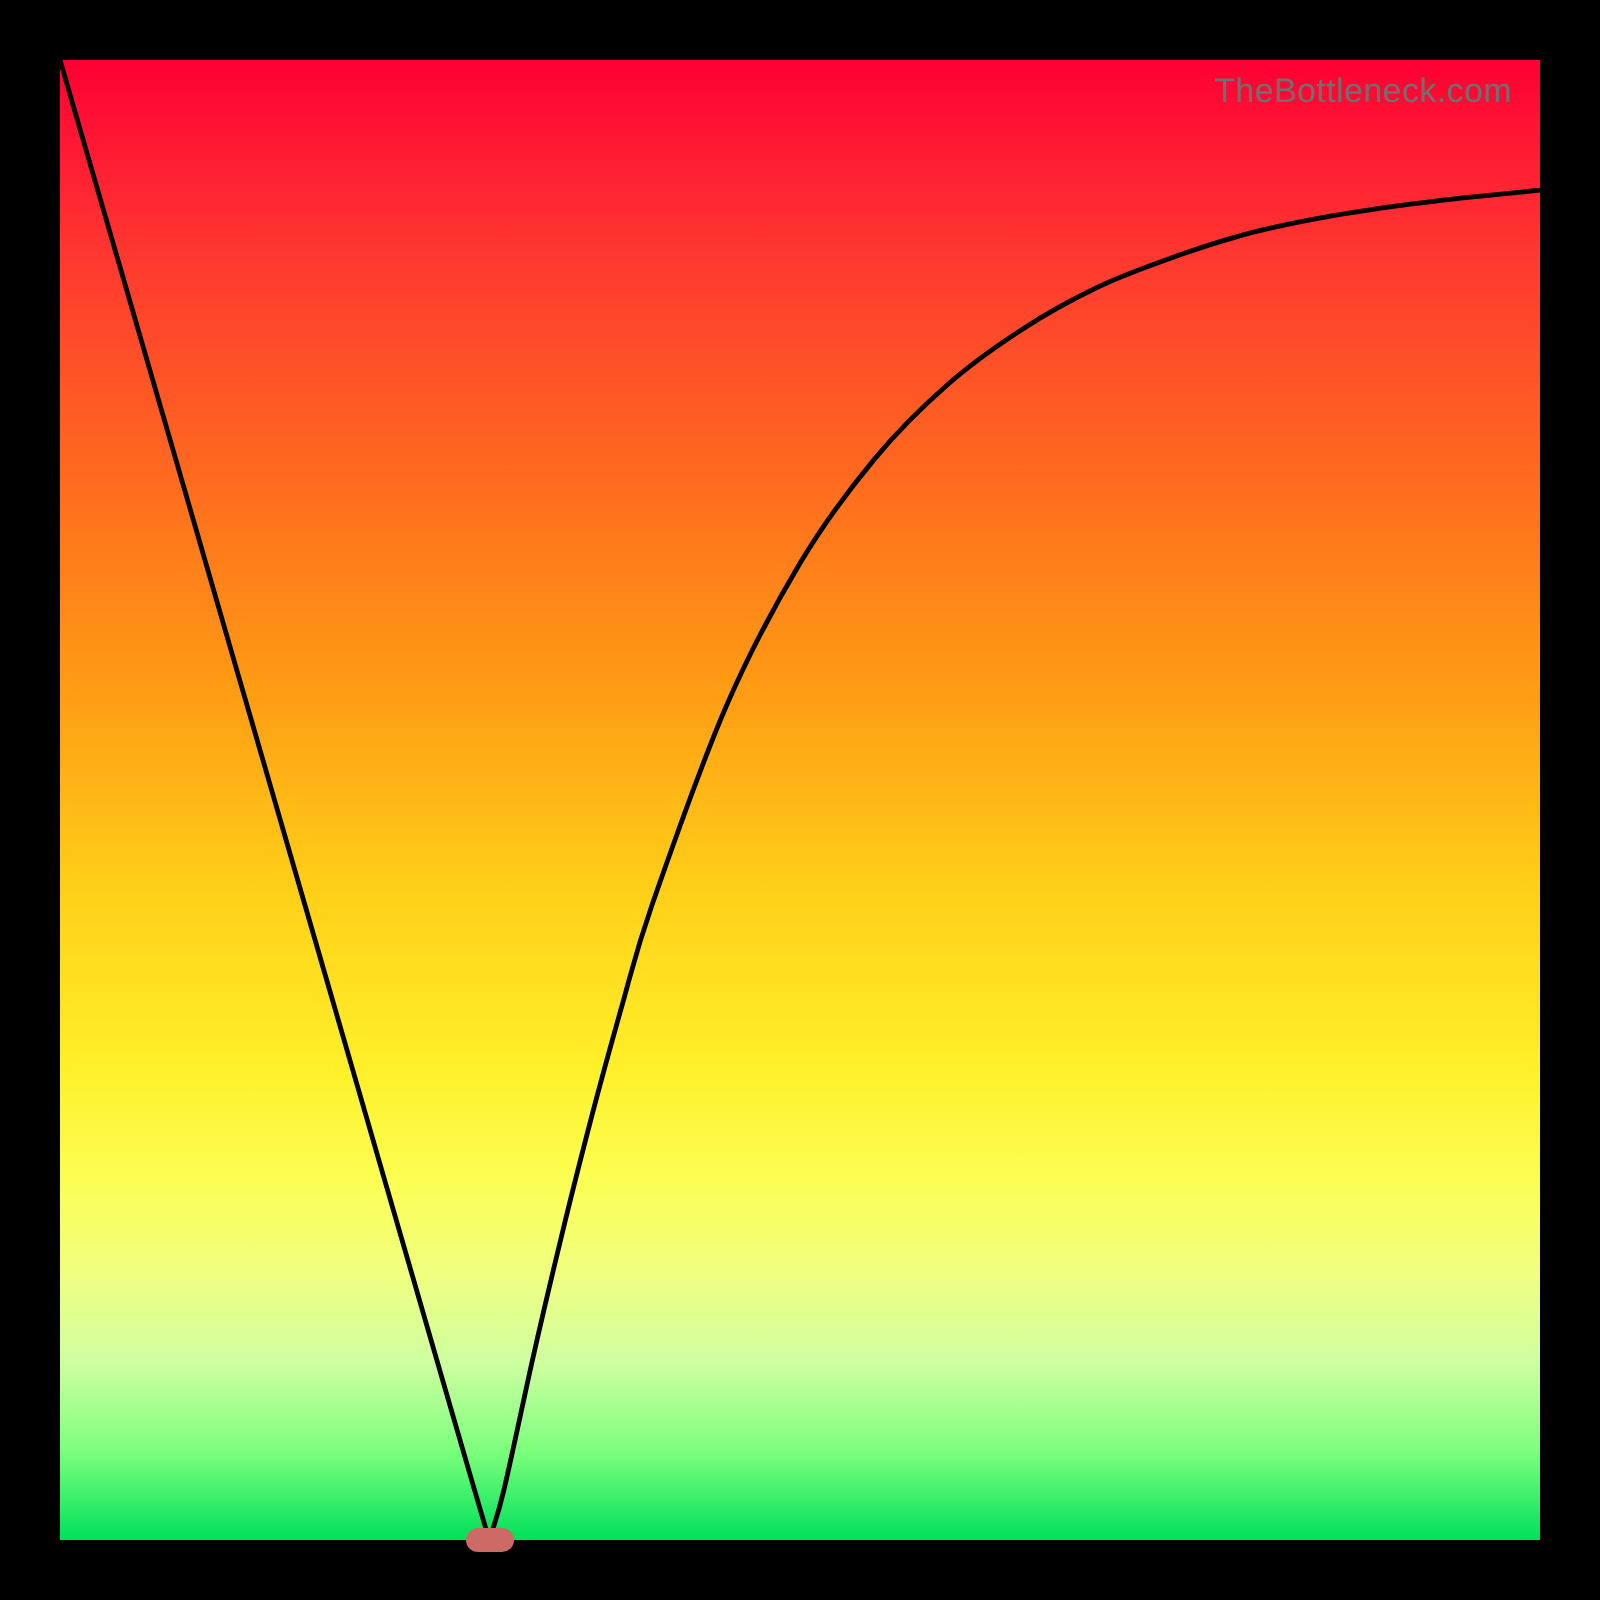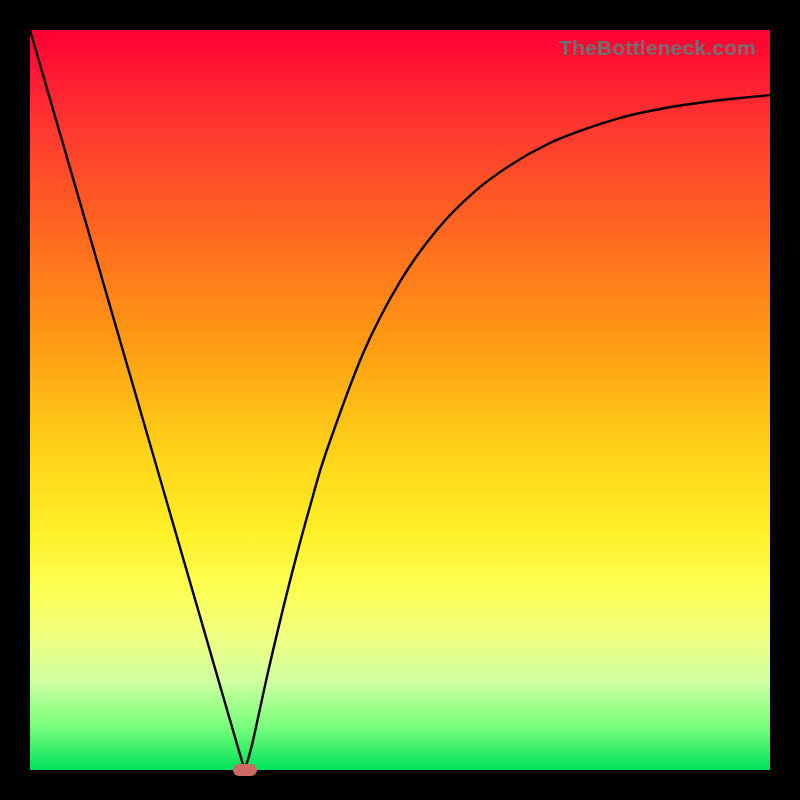--- a/index.html
+++ b/index.html
@@ -37,22 +37,22 @@
       #cfffa0 88%,
       #7cff7c 94%,
       #00e05a 100%
     );
   }
   .watermark {
     position: absolute;
     top: 6px;
     right: 14px;
     color: #707070;
-    font-size: 21px;
-    font-weight: 700;
+    font-size: 17px;
+    font-weight: 400;
     letter-spacing: 0.2px;
     user-select: none;
   }
   svg.curves {
     position: absolute;
     left: 0;
     top: 0;
     width: 740px;
     height: 740px;
     overflow: visible;

